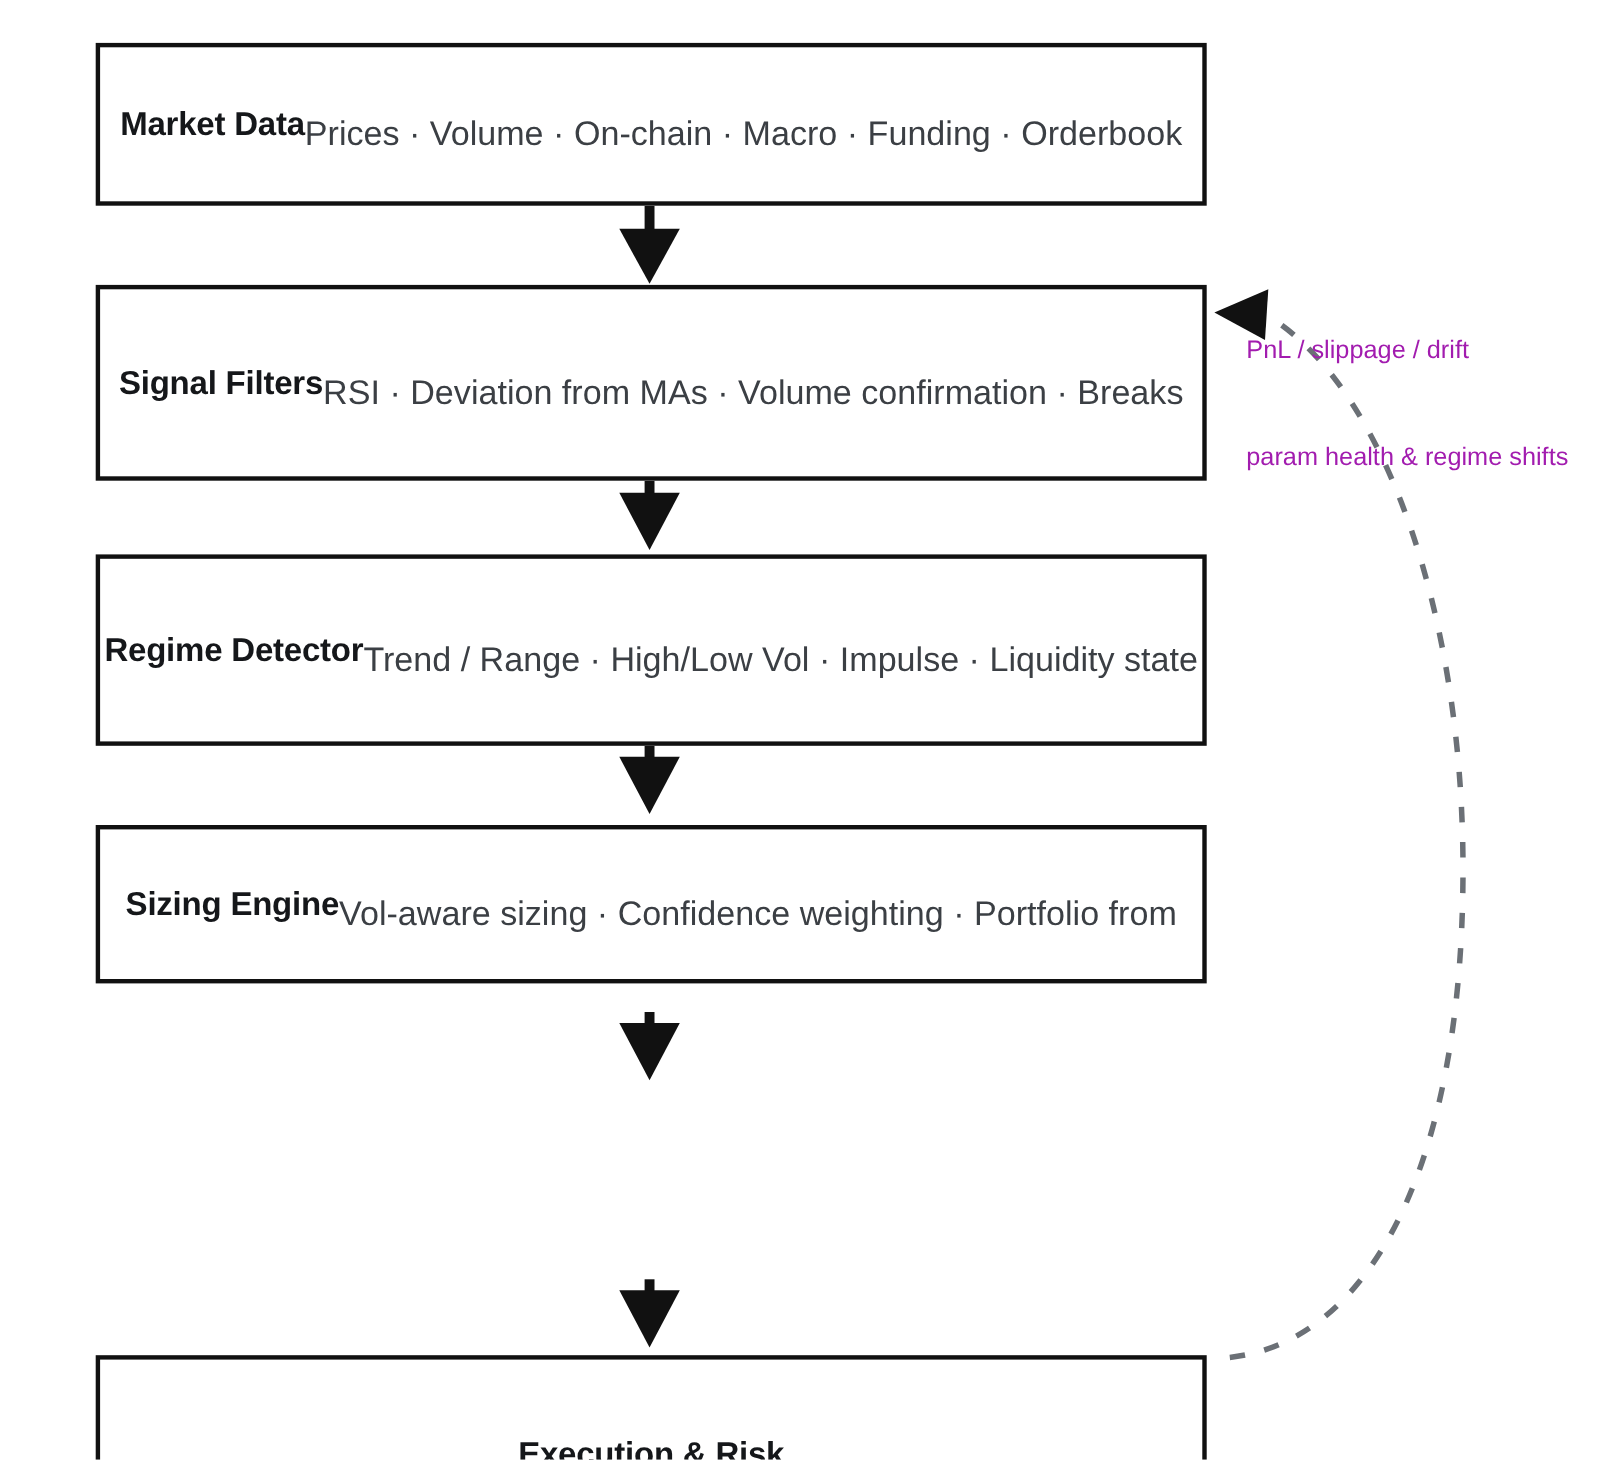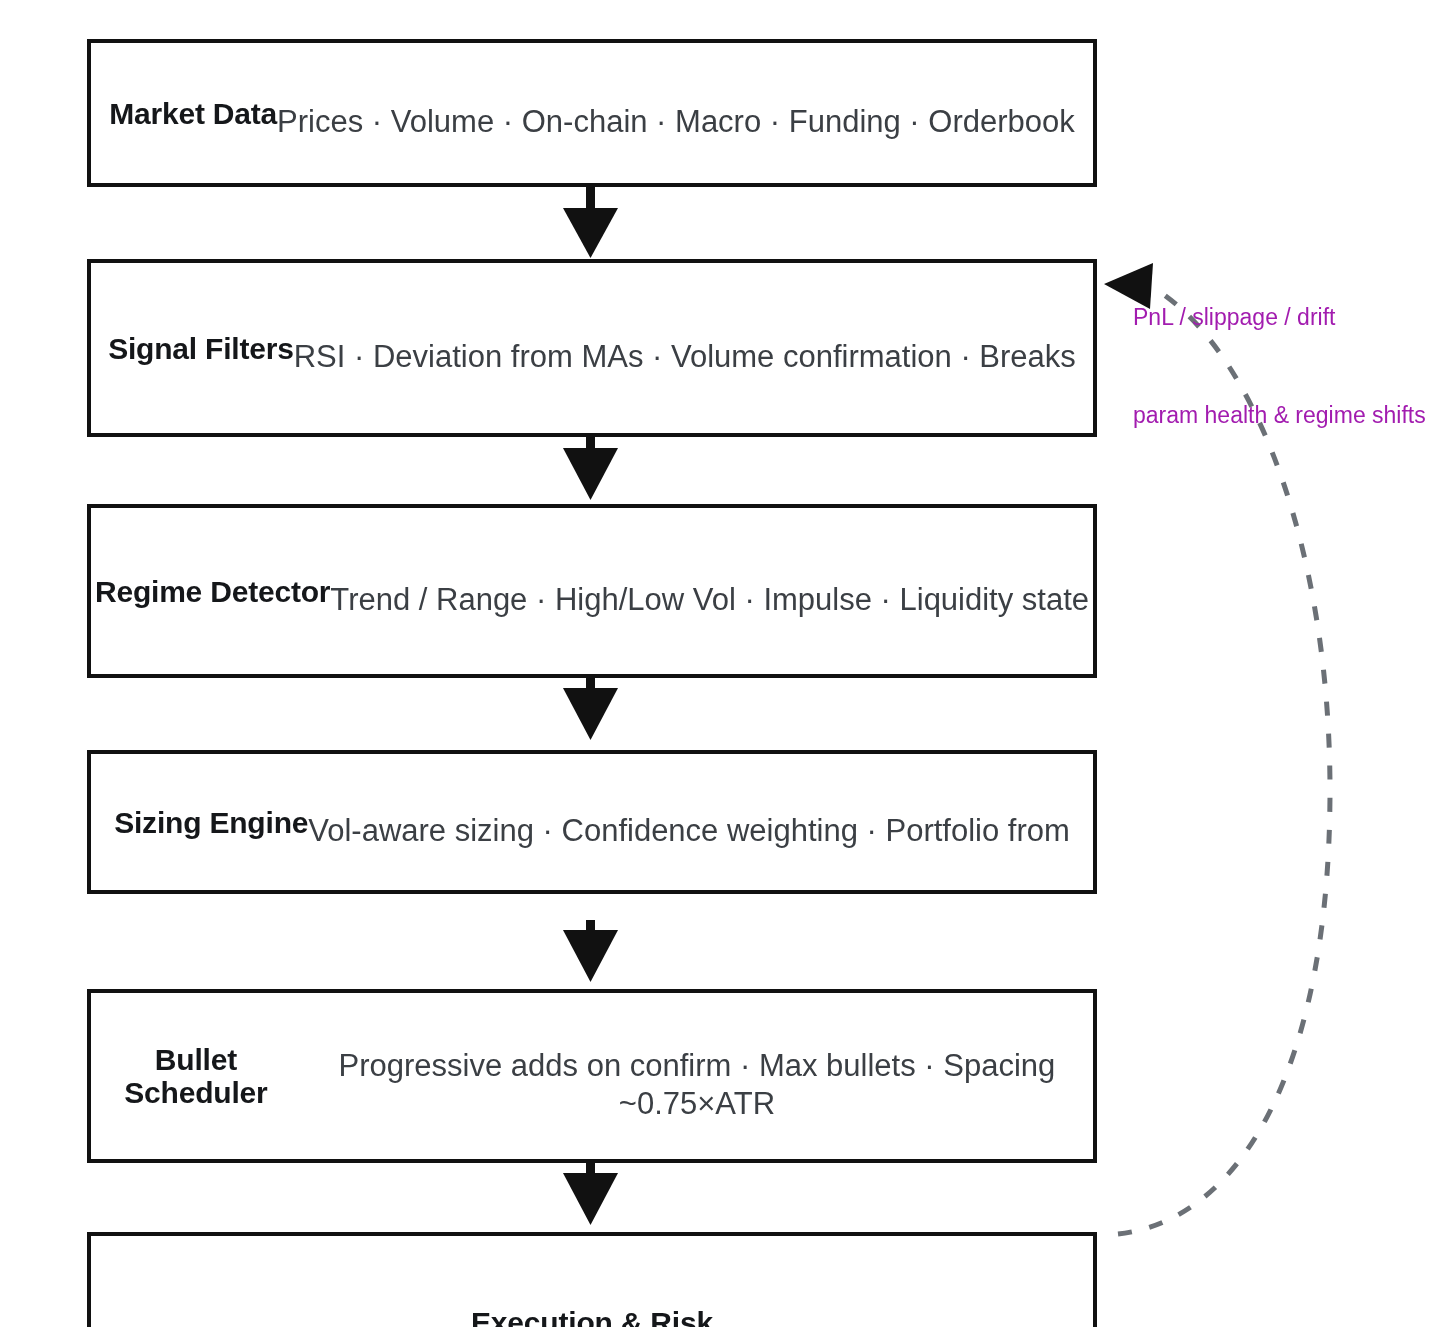--- a/index.html
+++ b/index.html
@@ -130,24 +130,20 @@
   <div class="node n3">
     <div class="node-title">Regime Detector</div>
     <div class="node-sub">Trend / Range · High/Low Vol · Impulse · Liquidity state</div>
   </div>
 
   <div class="node n4">
     <div class="node-title">Sizing Engine</div>
     <div class="node-sub">Vol-aware sizing · Confidence weighting · Portfolio from</div>
   </div>
 
-  <div class="node n5">
-    <div class="node-title">Bullet Scheduler</div>
-    <div class="node-sub">Progressive adds on confirm · Max bullets · Spacing ~0.75×ATR</div>
-  </div>
 
   <div class="node n6">
     <div class="node-title">Execution &amp; Risk</div>
   </div>
 
   <div class="fb-label fb-line1">PnL / slippage / drift</div>
   <div class="fb-label fb-line2">param health &amp; regime shifts</div>
 
 </div>
 

